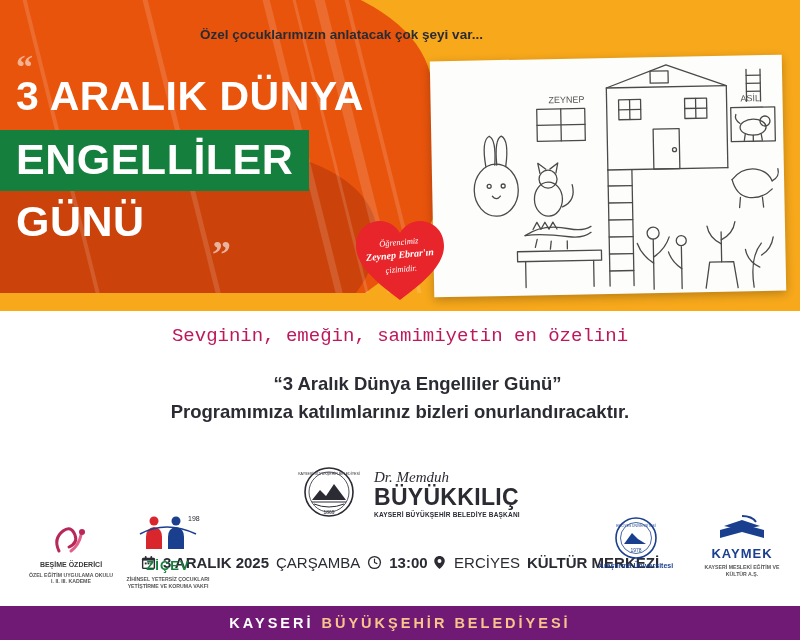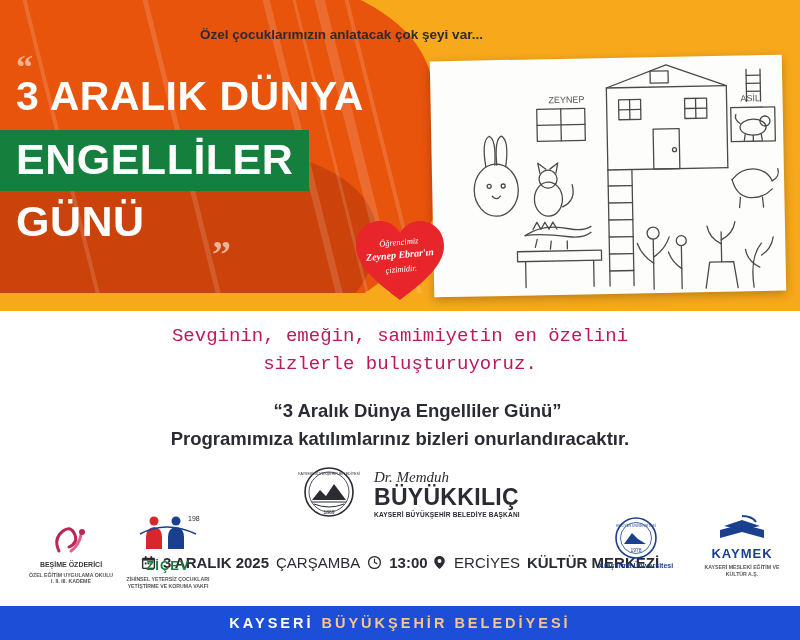--- a/index.html
+++ b/index.html
@@ -249,21 +249,21 @@
     font-size: 7px; font-weight: 700; color: #3a3a3a; line-height: 1.25;
     margin-top: 2px;
   }
   .logo-cap.sm { font-size: 5.2px; font-weight: 600; color: #555; }
 
   
   .footer {
     position: absolute;
     left: 0; bottom: 0;
     width: 800px; height: 34px;
-    background: #1d4ed8;
+    background: #701a75;
     display: flex;
     align-items: center;
     justify-content: center;
     gap: 8px;
   }
   .footer .f1 {
     color: #ffffff; font-weight: 800; font-size: 14.5px; letter-spacing: 3px;
   }
   .footer .f2 {
     color: #f7c58b; font-weight: 600; font-size: 14.5px; letter-spacing: 3px;
@@ -406,21 +406,20 @@
       <div class="big">Zeynep Ebrar'ın</div>
       <div>çizimidir.</div>
     </div>
   </div>
 
   <div class="yellow-band"></div>
 
   <div class="body-area">
     <div class="serif-1">
       <div>Sevginin, emeğin, samimiyetin en özelini</div>
-      <div>sizlerle buluşturuyoruz.</div>
     </div>
     <div class="bold-quote">“3 Aralık Dünya Engelliler Günü”</div>
     <div class="bold-sub">Programımıza katılımlarınız bizleri onurlandıracaktır.</div>
   </div>
 
   <div class="mayor">
     <svg class="kbb-logo" viewBox="0 0 74 56">
       <circle cx="37" cy="26" r="24" fill="none" stroke="#2a2b33" stroke-width="1.6"></circle>
       <circle cx="37" cy="26" r="20" fill="none" stroke="#2a2b33" stroke-width="0.8"></circle>
       <path d="M20,34 L28,24 L34,30 L42,18 L54,34 Z" fill="#2a2b33"></path>

